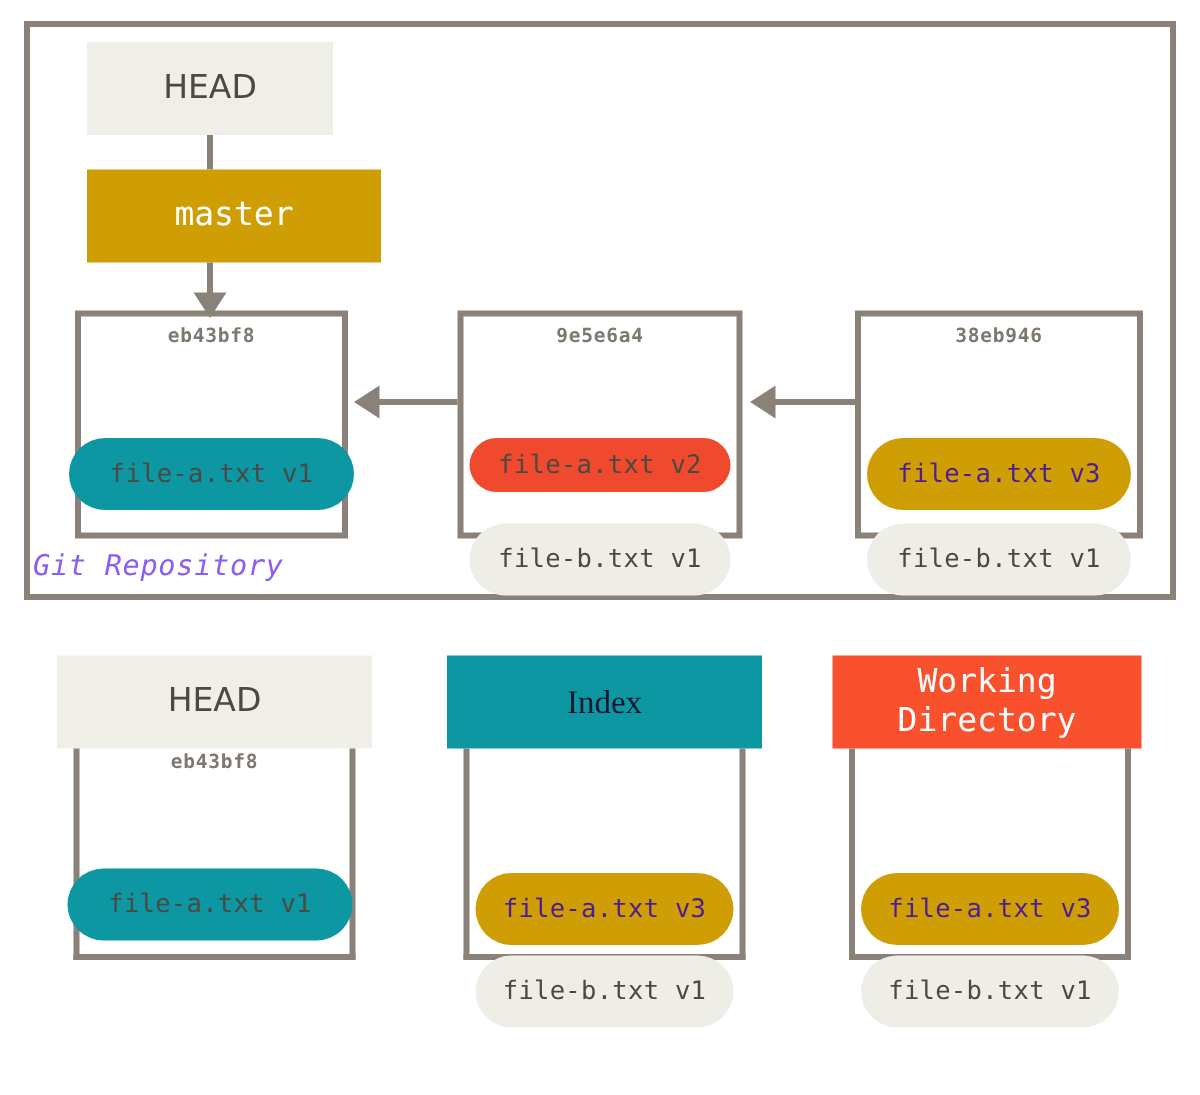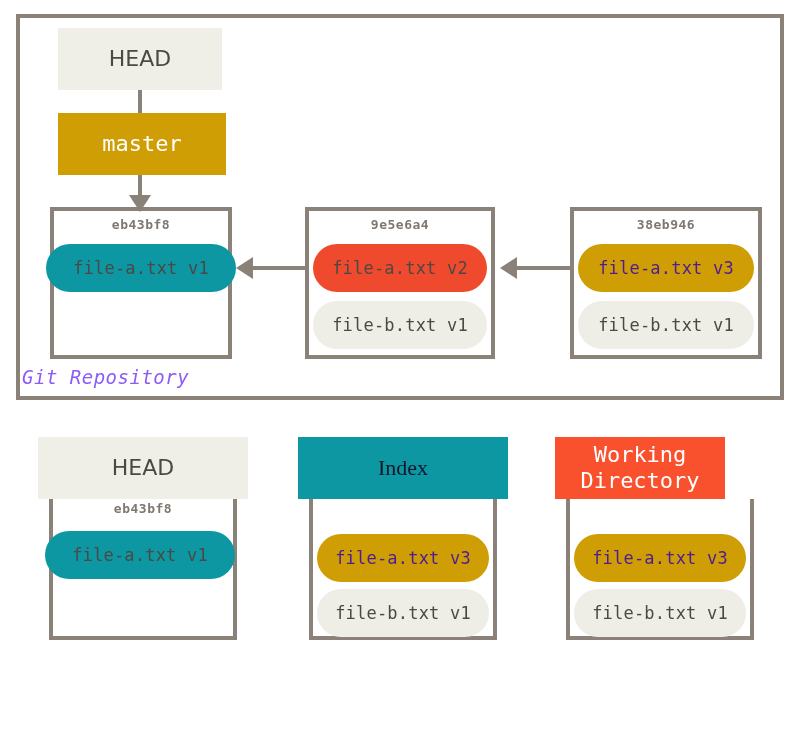--- a/index.html
+++ b/index.html
@@ -62,21 +62,21 @@
     left: 58px; top: 28px; width: 164px; height: 62px;
     background: #f0efe7;
   }
   .head-top .flat-label {
     color: #4c4843;
     font-family: "DejaVu Sans", sans-serif;
     font-weight: normal;
   }
 
   .master-box {
-    left: 58px; top: 113px; width: 168px; height: 62px;
+    left: 58px; top: 113px; width: 196px; height: 62px;
     background: #cf9d04;
   }
   .master-box .flat-label {
     color: #ffffff;
     font-family: "DejaVu Sans Mono", monospace;
   }
 
   
   .vline {
     position: absolute;
@@ -131,20 +131,21 @@
     position: absolute;
     display: flex;
     align-items: center;
     justify-content: center;
     border-radius: 26px;
     font-size: 17px;
     font-family: "DejaVu Sans Mono", monospace;
     letter-spacing: 0.2px;
     box-sizing: border-box;
     white-space: nowrap;
+    margin-top: 48px;
   }
   .pill-teal  { background: #0d97a3; color: #4c4843; }
   .pill-red   { background: #f04a2e; color: #4c4843; }
   .pill-gold  { background: #cf9d04; color: #4c1d95; }
   .pill-cream { background: #efeee6; color: #4c4843; }
 
   
   .stage-header {
     position: absolute;
     display: flex;
@@ -225,21 +226,21 @@
   <div class="pill pill-teal" style="left:46px; top:244px; width:190px; height:48px;">
     <span>file-a.txt v1</span>
   </div>
 
   <div class="hline" style="left:252px; top:266px; width:53px; height:4px;"></div>
   <div class="arrow-left" style="left:236px; top:257px;"></div>
 
   <div class="commit-box" style="left:305px; top:207px; width:190px; height:152px;">
     <div class="commit-hash">9e5e6a4</div>
   </div>
-  <div class="pill pill-red" style="left:313px; top:244px; width:174px; height:48px;">
+  <div class="pill pill-red" style="left:313px; top:244px; width:174px; height:36px;">
     <span>file-a.txt v2</span>
   </div>
   <div class="pill pill-cream" style="left:313px; top:301px; width:174px; height:48px;">
     <span>file-b.txt v1</span>
   </div>
 
   <div class="hline" style="left:516px; top:266px; width:54px; height:4px;"></div>
   <div class="arrow-left" style="left:500px; top:257px;"></div>
 
   <div class="commit-box" style="left:570px; top:207px; width:192px; height:152px;">
@@ -266,21 +267,21 @@
     <span class="stage-title">Index</span>
   </div>
   <div class="stage-body" style="left:309px; top:499px; width:188px; height:141px;"></div>
   <div class="pill pill-gold" style="left:317px; top:534px; width:172px; height:48px;">
     <span>file-a.txt v3</span>
   </div>
   <div class="pill pill-cream" style="left:317px; top:589px; width:172px; height:48px;">
     <span>file-b.txt v1</span>
   </div>
 
-  <div class="stage-header stage-wd" style="left:555px; top:437px; width:170px; height:62px;">
+  <div class="stage-header stage-wd" style="left:555px; top:437px; width:206px; height:62px;">
     <span class="stage-title">Working
 Directory</span>
   </div>
   <div class="stage-body" style="left:566px; top:499px; width:188px; height:141px;"></div>
   <div class="pill pill-gold" style="left:574px; top:534px; width:172px; height:48px;">
     <span>file-a.txt v3</span>
   </div>
   <div class="pill pill-cream" style="left:574px; top:589px; width:172px; height:48px;">
     <span>file-b.txt v1</span>
   </div>

